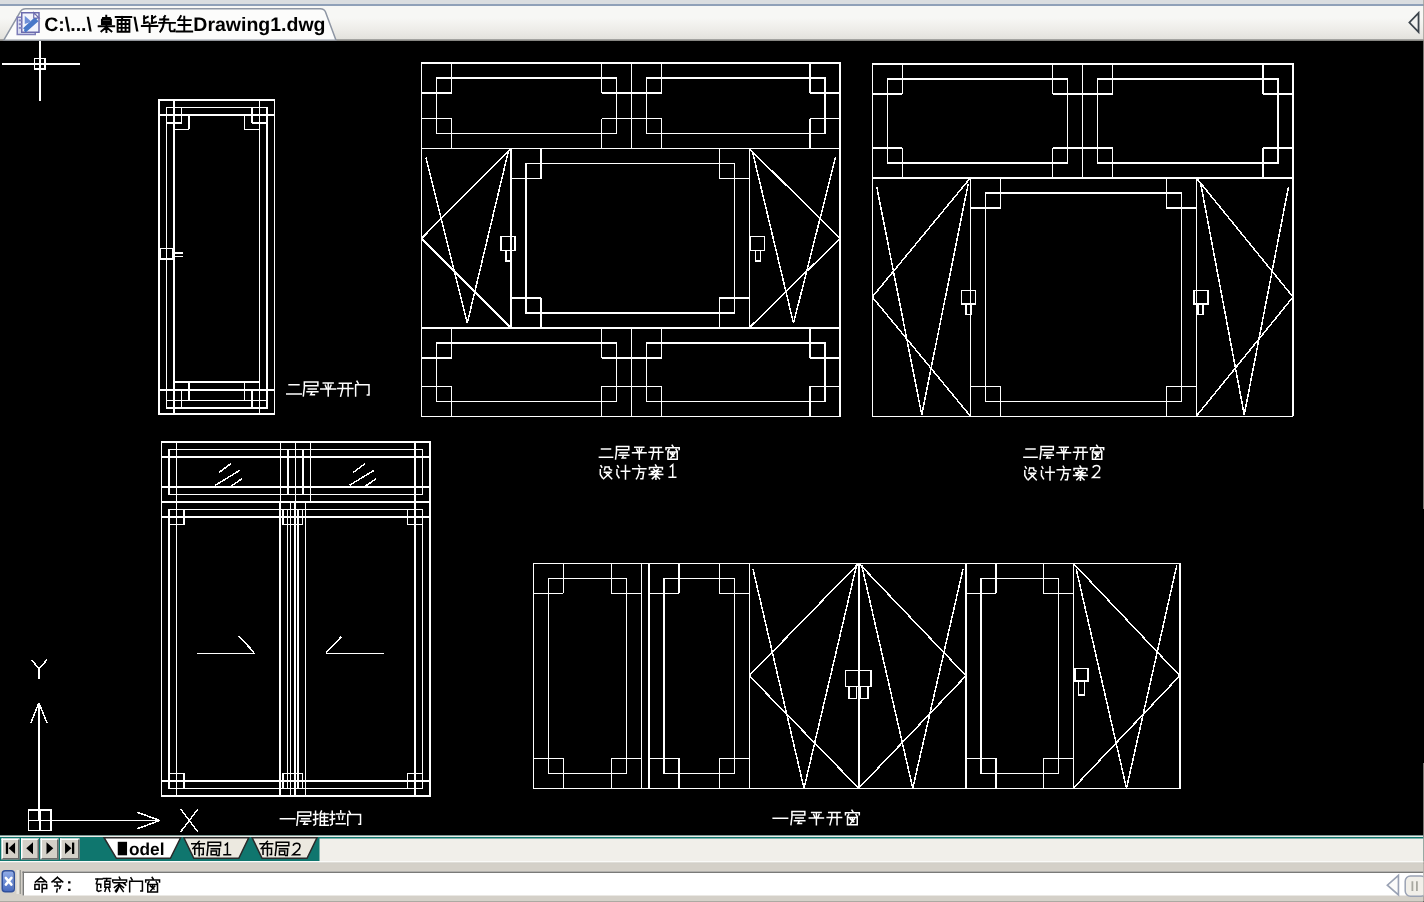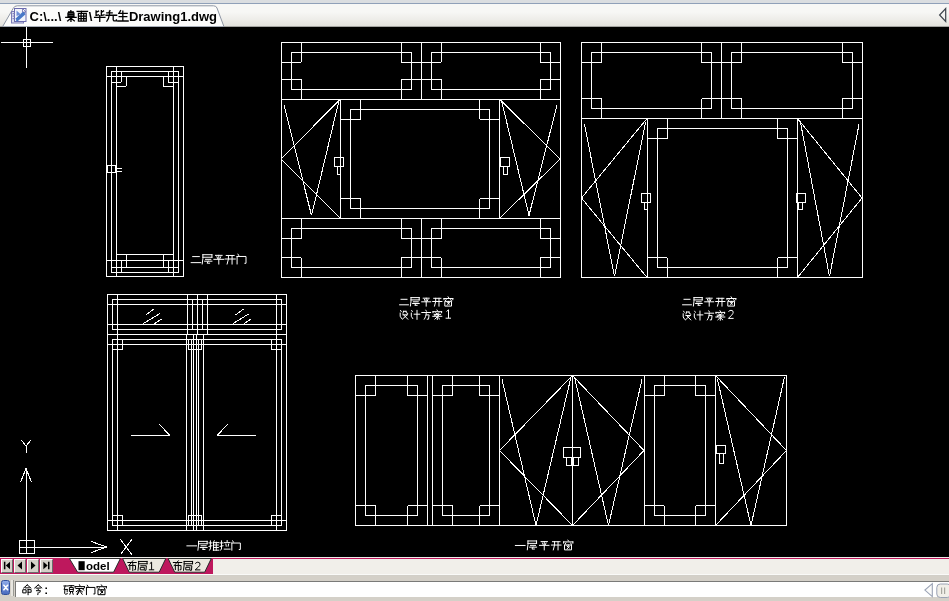--- a/index.html
+++ b/index.html
@@ -1,19 +1,19 @@
 <!DOCTYPE html>
 <html><head><meta charset="utf-8"><style>
 *{margin:0;padding:0;box-sizing:border-box}
 html,body{width:949px;height:601px;overflow:hidden;background:#d4d0c8;font-family:"Liberation Sans",sans-serif}
 .page{position:relative;width:949px;height:601px}
 .topstrip{position:absolute;left:0;top:0;width:949px;height:27px;
  background:linear-gradient(#dadde0 0 3px,#8fa0b8 3px 4.3px,#f7f7f5 4.3px 12px,#edece8 20px,#e3e2dd 25.8px,#a3a3a0 25.8px 27px)}
 .canvas{position:absolute;left:0;top:27px;width:949px;height:530.5px;background:#000}
-.botstrip{position:absolute;left:0;top:557px;width:949px;height:16.5px;background:#be185d;border-top:0.8px solid #eeede9}
+.botstrip{position:absolute;left:0;top:557px;width:949px;height:16.5px;background:#0f766e;border-top:0.8px solid #eeede9}
 .track{position:absolute;left:213px;top:1px;width:736px;height:15.5px;background:#f1efea}
 .navb{position:absolute;top:1.2px;width:12.4px;height:13.4px;background:#d4d0c8;
  border-top:1px solid #fff;border-left:1px solid #fff;border-right:1.4px solid #6a6a6a;border-bottom:1.4px solid #6a6a6a;
  display:flex;align-items:center;justify-content:center}
 .cmdrow{position:absolute;left:0;top:575.5px;width:949px;height:25.5px;background:#d4d0c8}
 .xbtn{position:absolute;left:0.5px;top:4px;width:9.5px;height:15px;border-radius:2.5px;
  background:linear-gradient(#8fabe8,#4a6cc0);border:1px solid #30509c;display:flex;align-items:center;justify-content:center}
 .grip{position:absolute;left:11px;top:4px;width:3px;height:16.5px;background:#e8e6e0;border-right:1px solid #9a9a94}
 .cmdfield{position:absolute;left:14.5px;top:5.5px;width:934.5px;height:16.3px;background:#fff;border-top:1px solid #7a7a78;border-left:1px solid #7a7a78}
 .tt{font:bold 13px "Liberation Sans",sans-serif}

